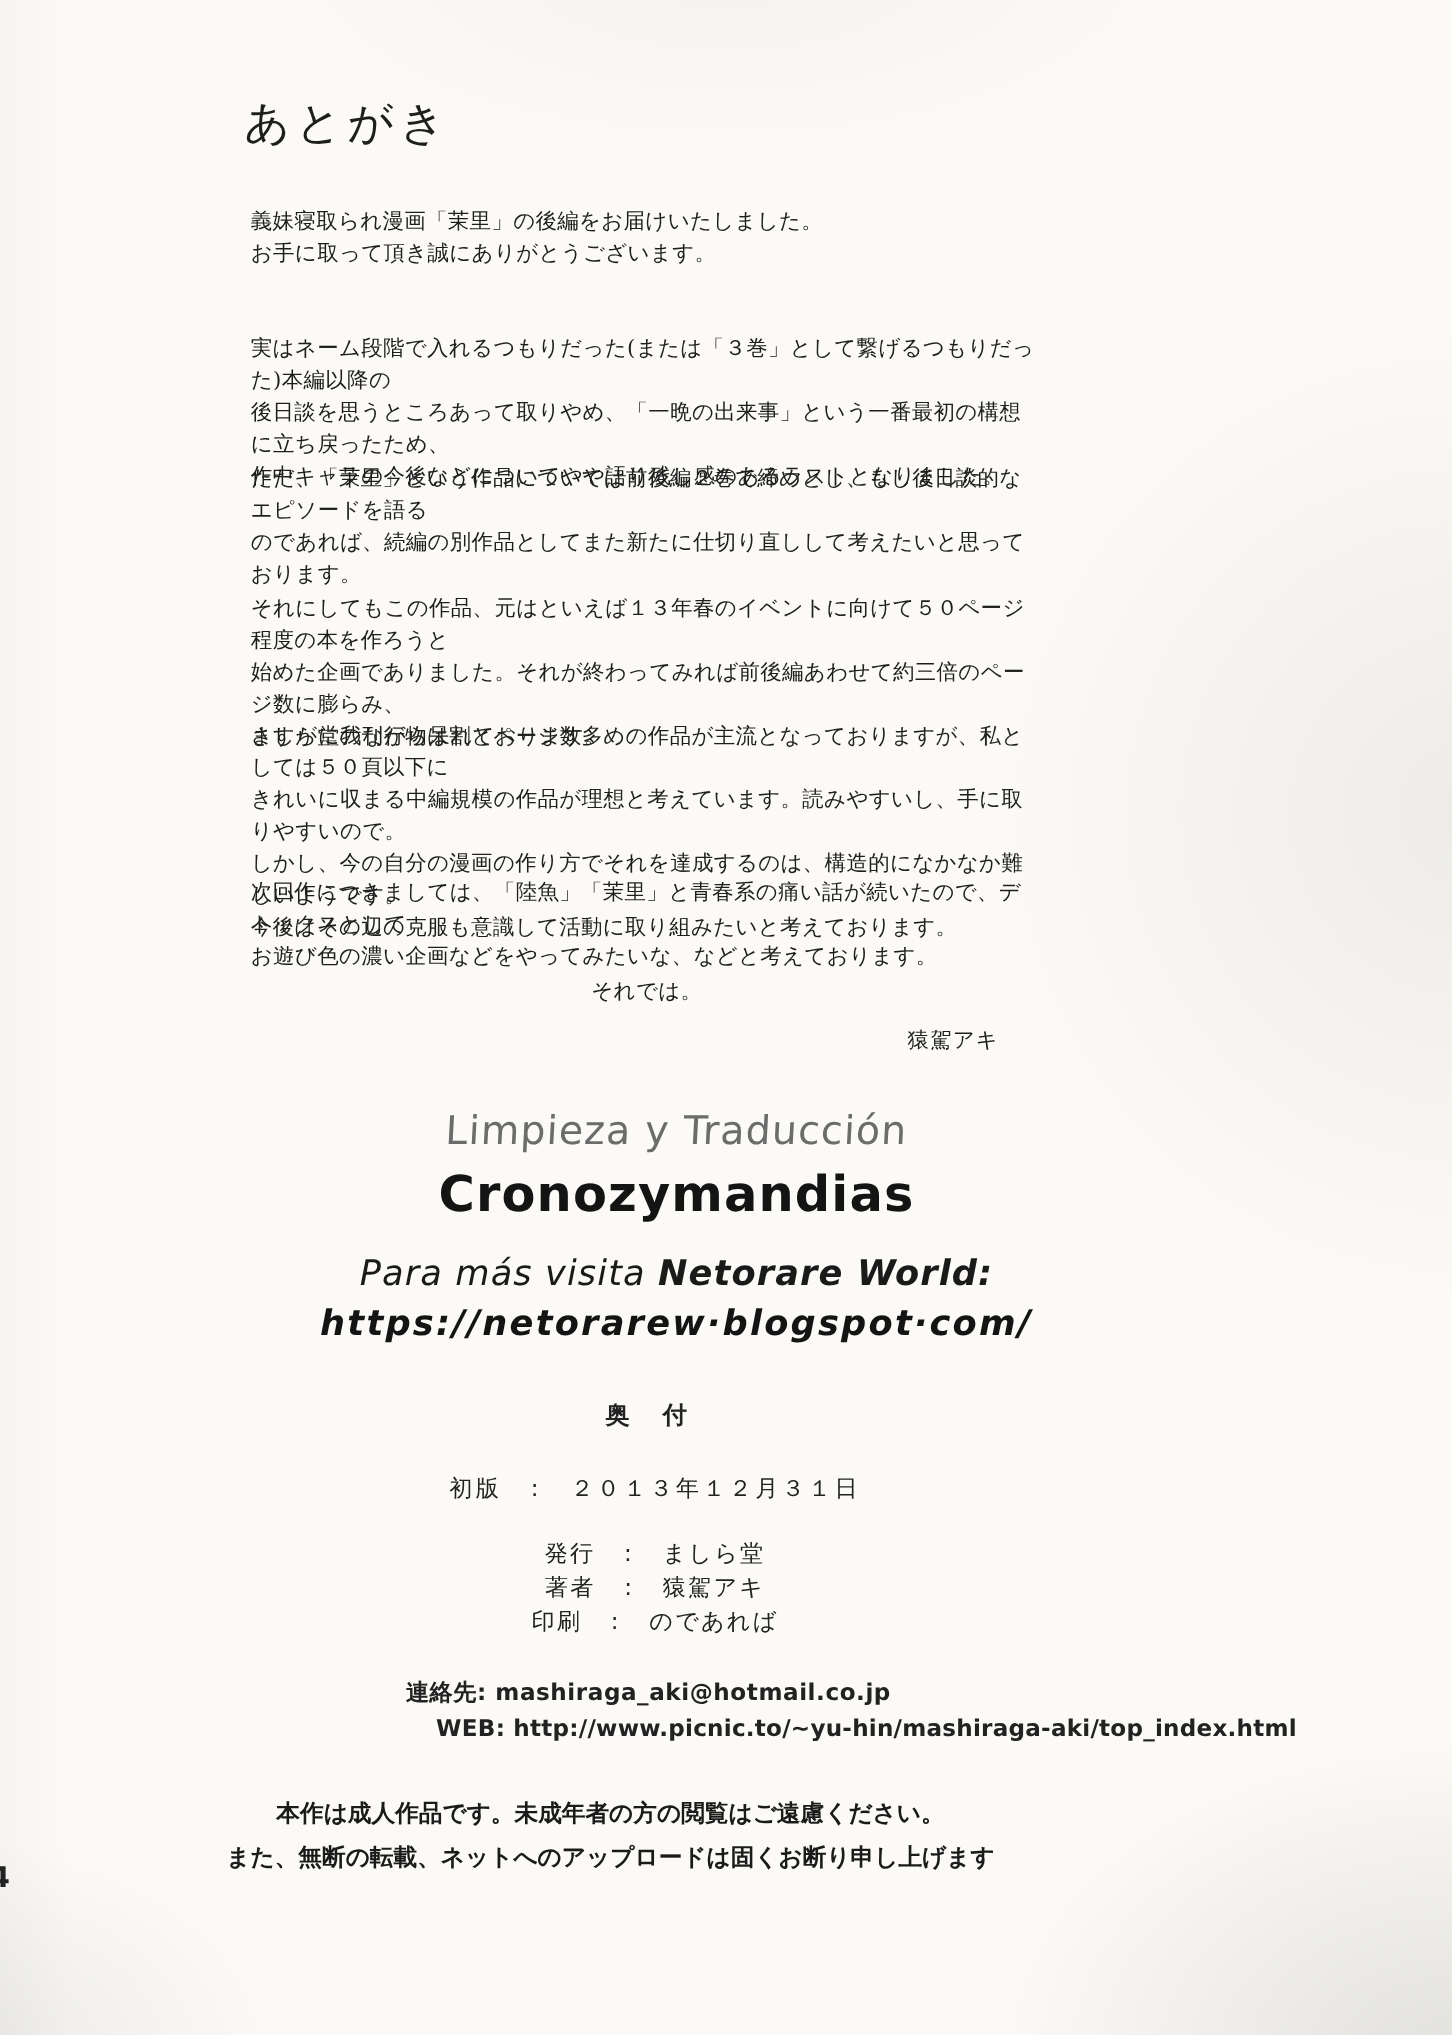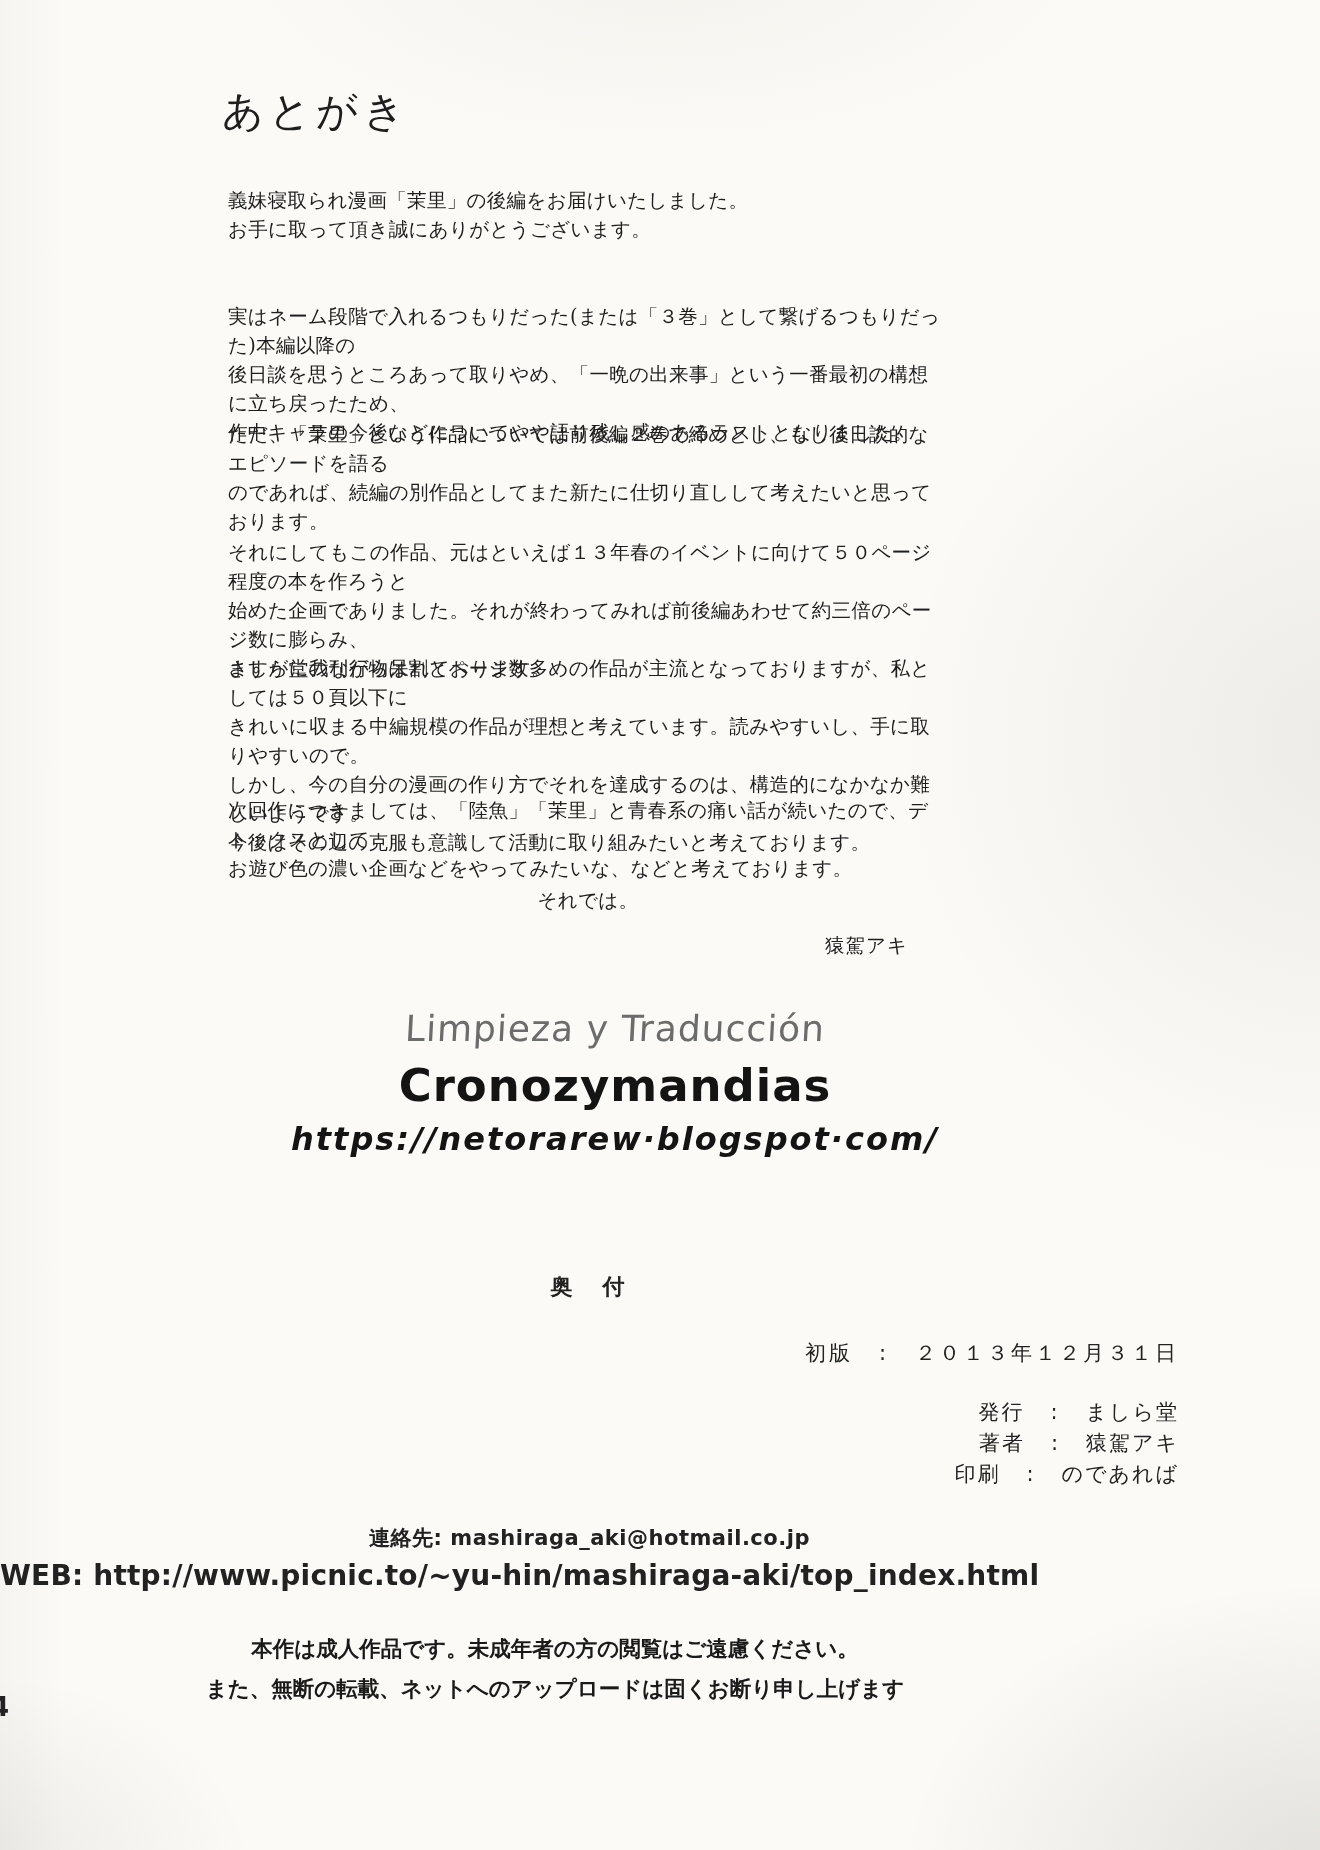--- a/index.html
+++ b/index.html
@@ -105,39 +105,39 @@
   }
   .colophon-heading {
     text-align: center;
     font-size: 22px;
     font-weight: bold;
     letter-spacing: 4px;
     margin-bottom: 36px;
   }
   .col-row {
     display: flex;
-    justify-content: flex-end;
+    justify-content: center;
     font-size: 21px;
     line-height: 31px;
     letter-spacing: 2px;
     margin-left: 12px;
   }
   .col-row .sep { margin: 0 26px; }
   .row-edition { margin-bottom: 28px; letter-spacing: 3px; }
   .contact-line {
     margin-top: 34px;
     text-align: center;
     font-size: 21px;
     font-weight: bold;
     letter-spacing: 0.5px;
   }
   .web-line {
     margin-top: 7px;
-    text-align: left;
-    font-size: 28px;
+    text-align: right;
+    font-size: 21px;
     font-weight: bold;
     letter-spacing: 0.2px;
   }
   .notice {
     position: absolute;
     left: 0;
     top: 1630px;
     width: 1110px;
     text-align: center;
     font-family: Liberation Mono, monospace;
@@ -179,20 +179,21 @@
 今後はその辺の克服も意識して活動に取り組みたいと考えております。</p>
   <p class="para p6">次回作につきましては、「陸魚」「茉里」と青春系の痛い話が続いたので、デトックスとして
 お遊び色の濃い企画などをやってみたいな、などと考えております。</p>
   <p class="para p7">それでは。</p>
 
   <div class="signature">猿駕アキ</div>
 
   <div class="credits">
     <div class="credits-role">Limpieza y Traducción</div>
     <div class="credits-group">Cronozymandias</div>
+    <div class="credits-promo"><span>Para más visita </span><span class="site">Netorare World:</span></div>
     <div class="credits-url">https://netorarew·blogspot·com/</div>
   </div>
 
   <div class="colophon">
     <div class="colophon-heading">奥　付</div>
 
     <div class="col-row row-edition">
       <span>初版</span>
         <span class="sep">:</span>
         <span>２０１３年１２月３１日</span>

